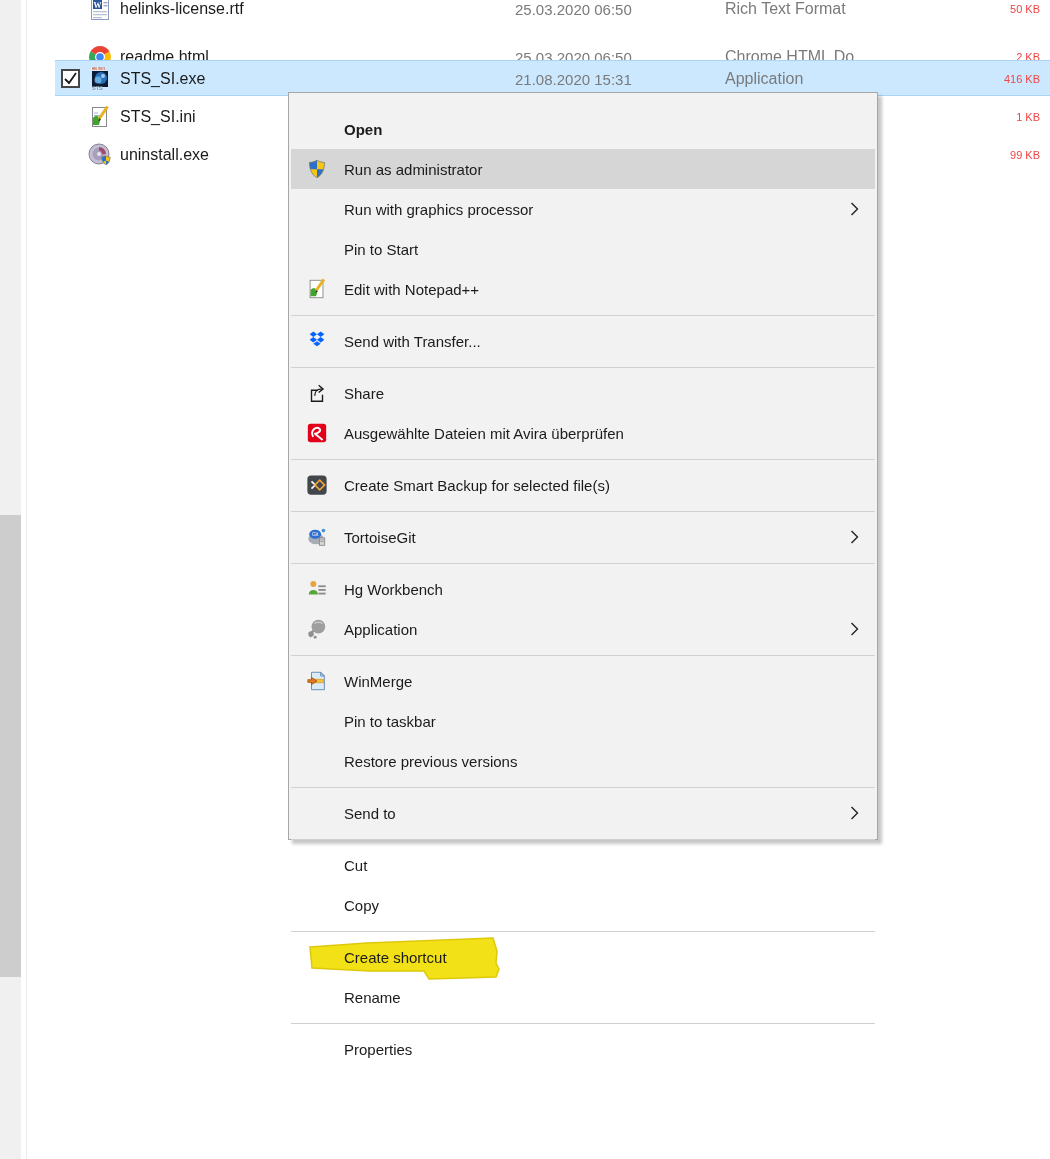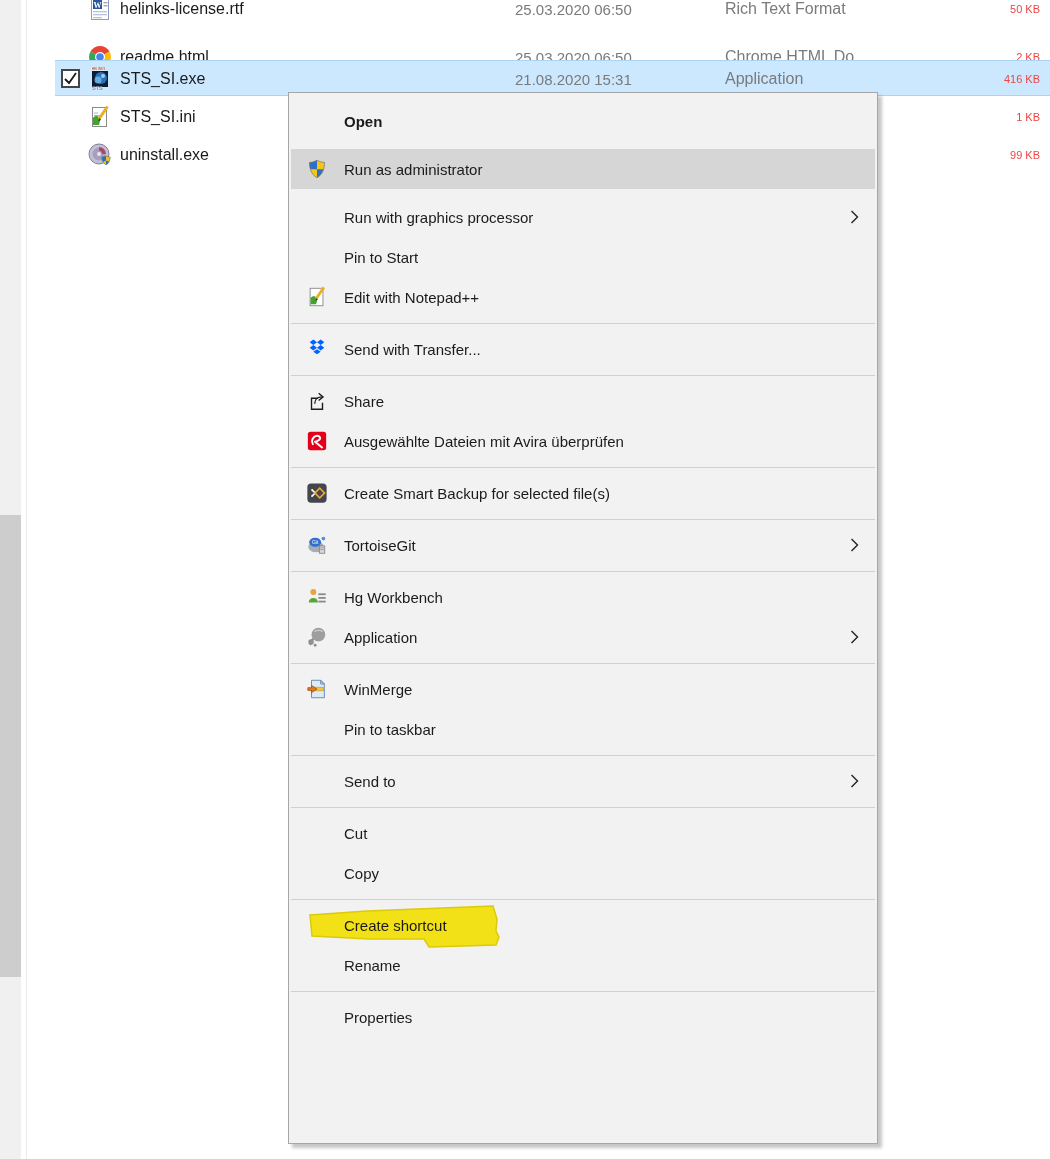--- a/index.html
+++ b/index.html
@@ -21,29 +21,29 @@
   .frow .ficon{position:absolute;left:61px;top:50%;margin-top:-12px;width:24px;height:24px;}
   .frow.selected .ficon{left:61px;}
   .fcheck{position:absolute;left:34px;top:50%;margin-top:-10px;width:19px;height:19px;background:#fff;border:2px solid #454545;box-sizing:border-box;}
   .fname{position:absolute;left:93px;top:50%;transform:translateY(-50%);font-size:16px;color:#1a1a1a;white-space:nowrap;}
   .fdate{position:absolute;left:488px;top:50%;transform:translateY(-50%);font-size:15px;color:#7a7a7a;white-space:nowrap;}
   .ftype{position:absolute;left:698px;top:50%;transform:translateY(-50%);font-size:16px;color:#7a7a7a;white-space:nowrap;}
   .fsize{position:absolute;right:10px;top:50%;transform:translateY(-50%);font-size:11px;color:#ef4444;white-space:nowrap;}
 
   
   .ctx-menu{
-    position:absolute;left:288px;top:92px;width:590px;height:1052px;box-sizing:border-box;
+    position:absolute;left:288px;top:92px;width:590px;height:748px;box-sizing:border-box;
     background:#f2f2f2;border:1px solid #a6a6a6;
     box-shadow:4px 4px 3px rgba(0,0,0,0.22);
-    padding-top:8px;z-index:10;
+    padding-top:16px;z-index:10;
   }
   .mi{position:relative;height:40px;display:flex;align-items:center;padding-left:55px;font-size:15px;color:#1b1b1b;box-sizing:border-box;}
   .mi .lbl{position:relative;z-index:2;white-space:nowrap;}
   .mi.bold .lbl{font-weight:bold;}
-  .mi.highlighted{background:#d6d6d6;margin:8px 2px;padding-left:53px;}
+  .mi.highlighted{background:#d6d6d6;margin:0 2px;padding-left:53px;}
   .mi-icon{position:absolute;left:16px;top:50%;margin-top:-12px;width:24px;height:24px;display:flex;align-items:center;justify-content:center;z-index:2;}
   .mi.highlighted .mi-icon{left:14px;}
   .sub-arrow{position:absolute;right:18px;top:50%;margin-top:-7px;width:9px;height:14px;z-index:2;}
   .msep{position:relative;height:12px;}
   .msep::after{content:"";position:absolute;left:2px;right:2px;top:6px;border-top:1px solid #d0d0d0;}
   .marker{position:absolute;left:18px;top:-4px;width:196px;height:50px;z-index:1;pointer-events:none;}
 </style>
 </head>
 <body>
 
@@ -311,20 +311,23 @@
         <path d="M2,12 L8,8 L8,10.5 L12,10.5 L12,13.5 L8,13.5 L8,16 Z" fill="#e07820" stroke="#9a4f10" stroke-width="0.8" transform="rotate(180 7 12)"></path>
       </svg>
     </span>
     <span class="lbl">WinMerge</span>
   </div>
 
   <div class="mi">
     <span class="lbl">Pin to taskbar</span>
   </div>
 
+  <div class="mi">
+    <span class="lbl">Restore previous versions</span>
+  </div>
 
   <div class="msep"></div>
 
   <div class="mi">
     <span class="lbl">Send to</span>
     <span class="sub-arrow">
       <svg width="9" height="14" viewBox="0 0 9 14">
           <polyline points="1.5,1 7.5,7 1.5,13" fill="none" stroke="#222" stroke-width="1.4"></polyline>
         </svg>
     </span>

